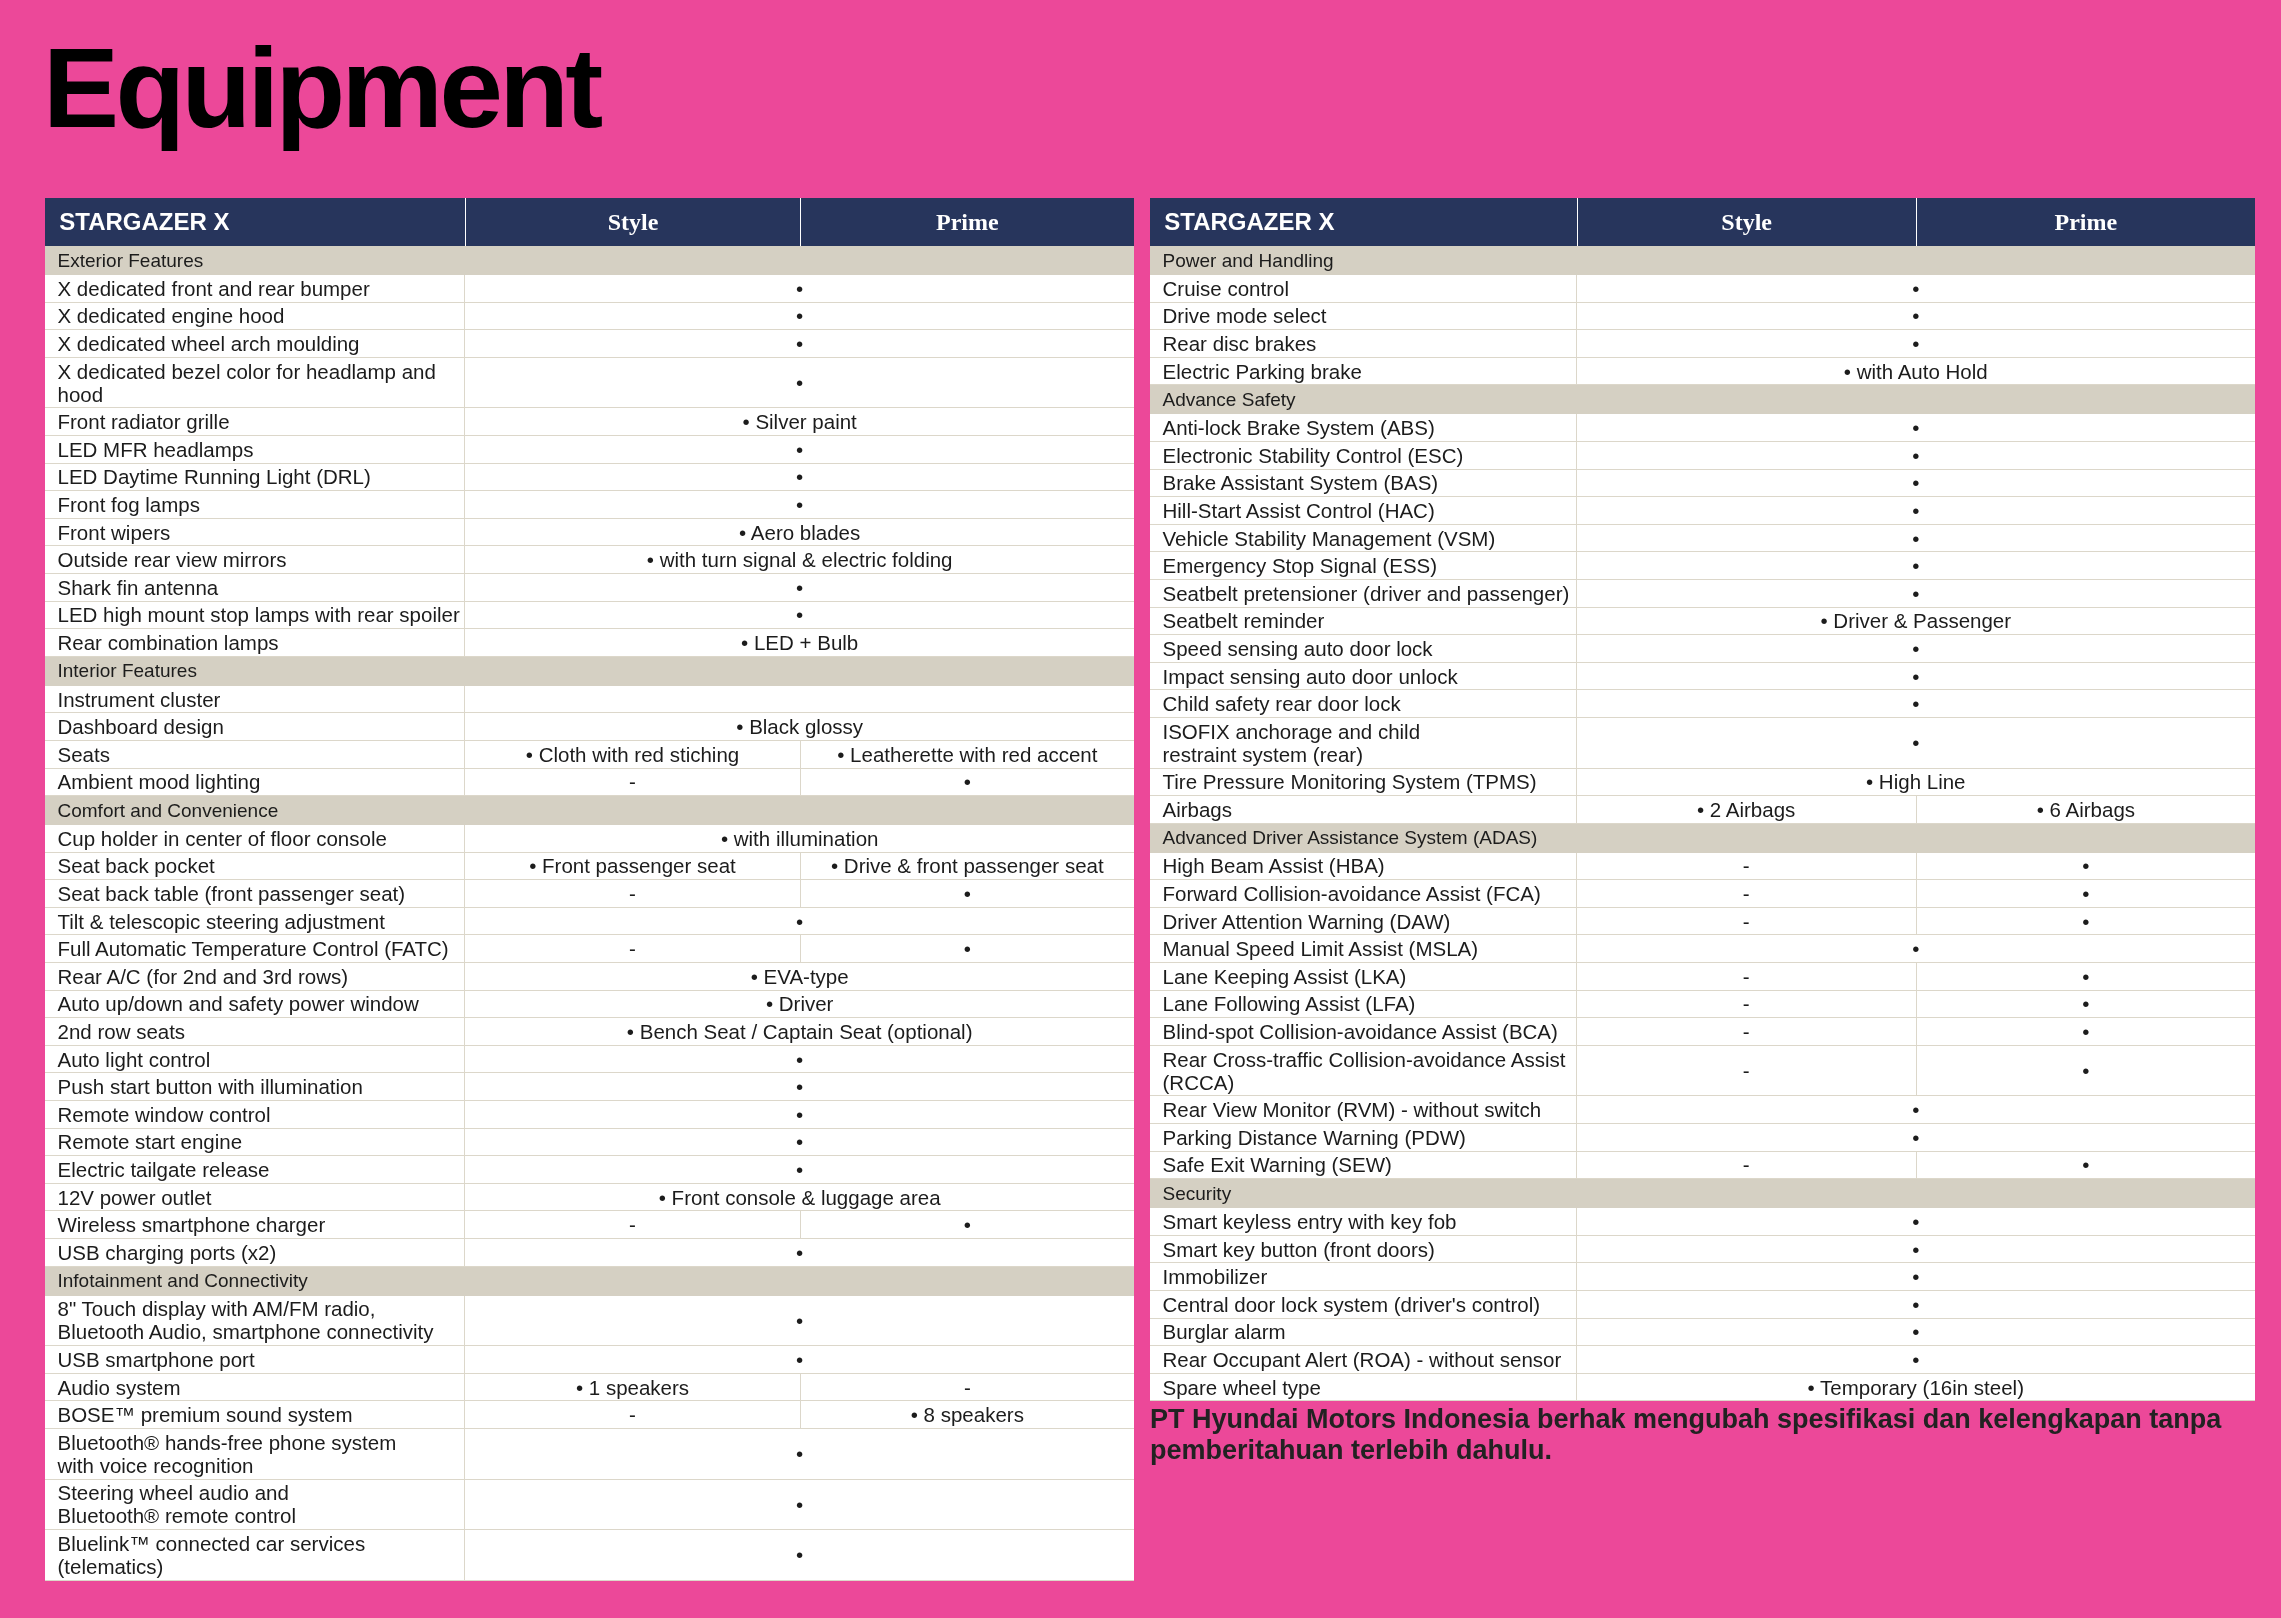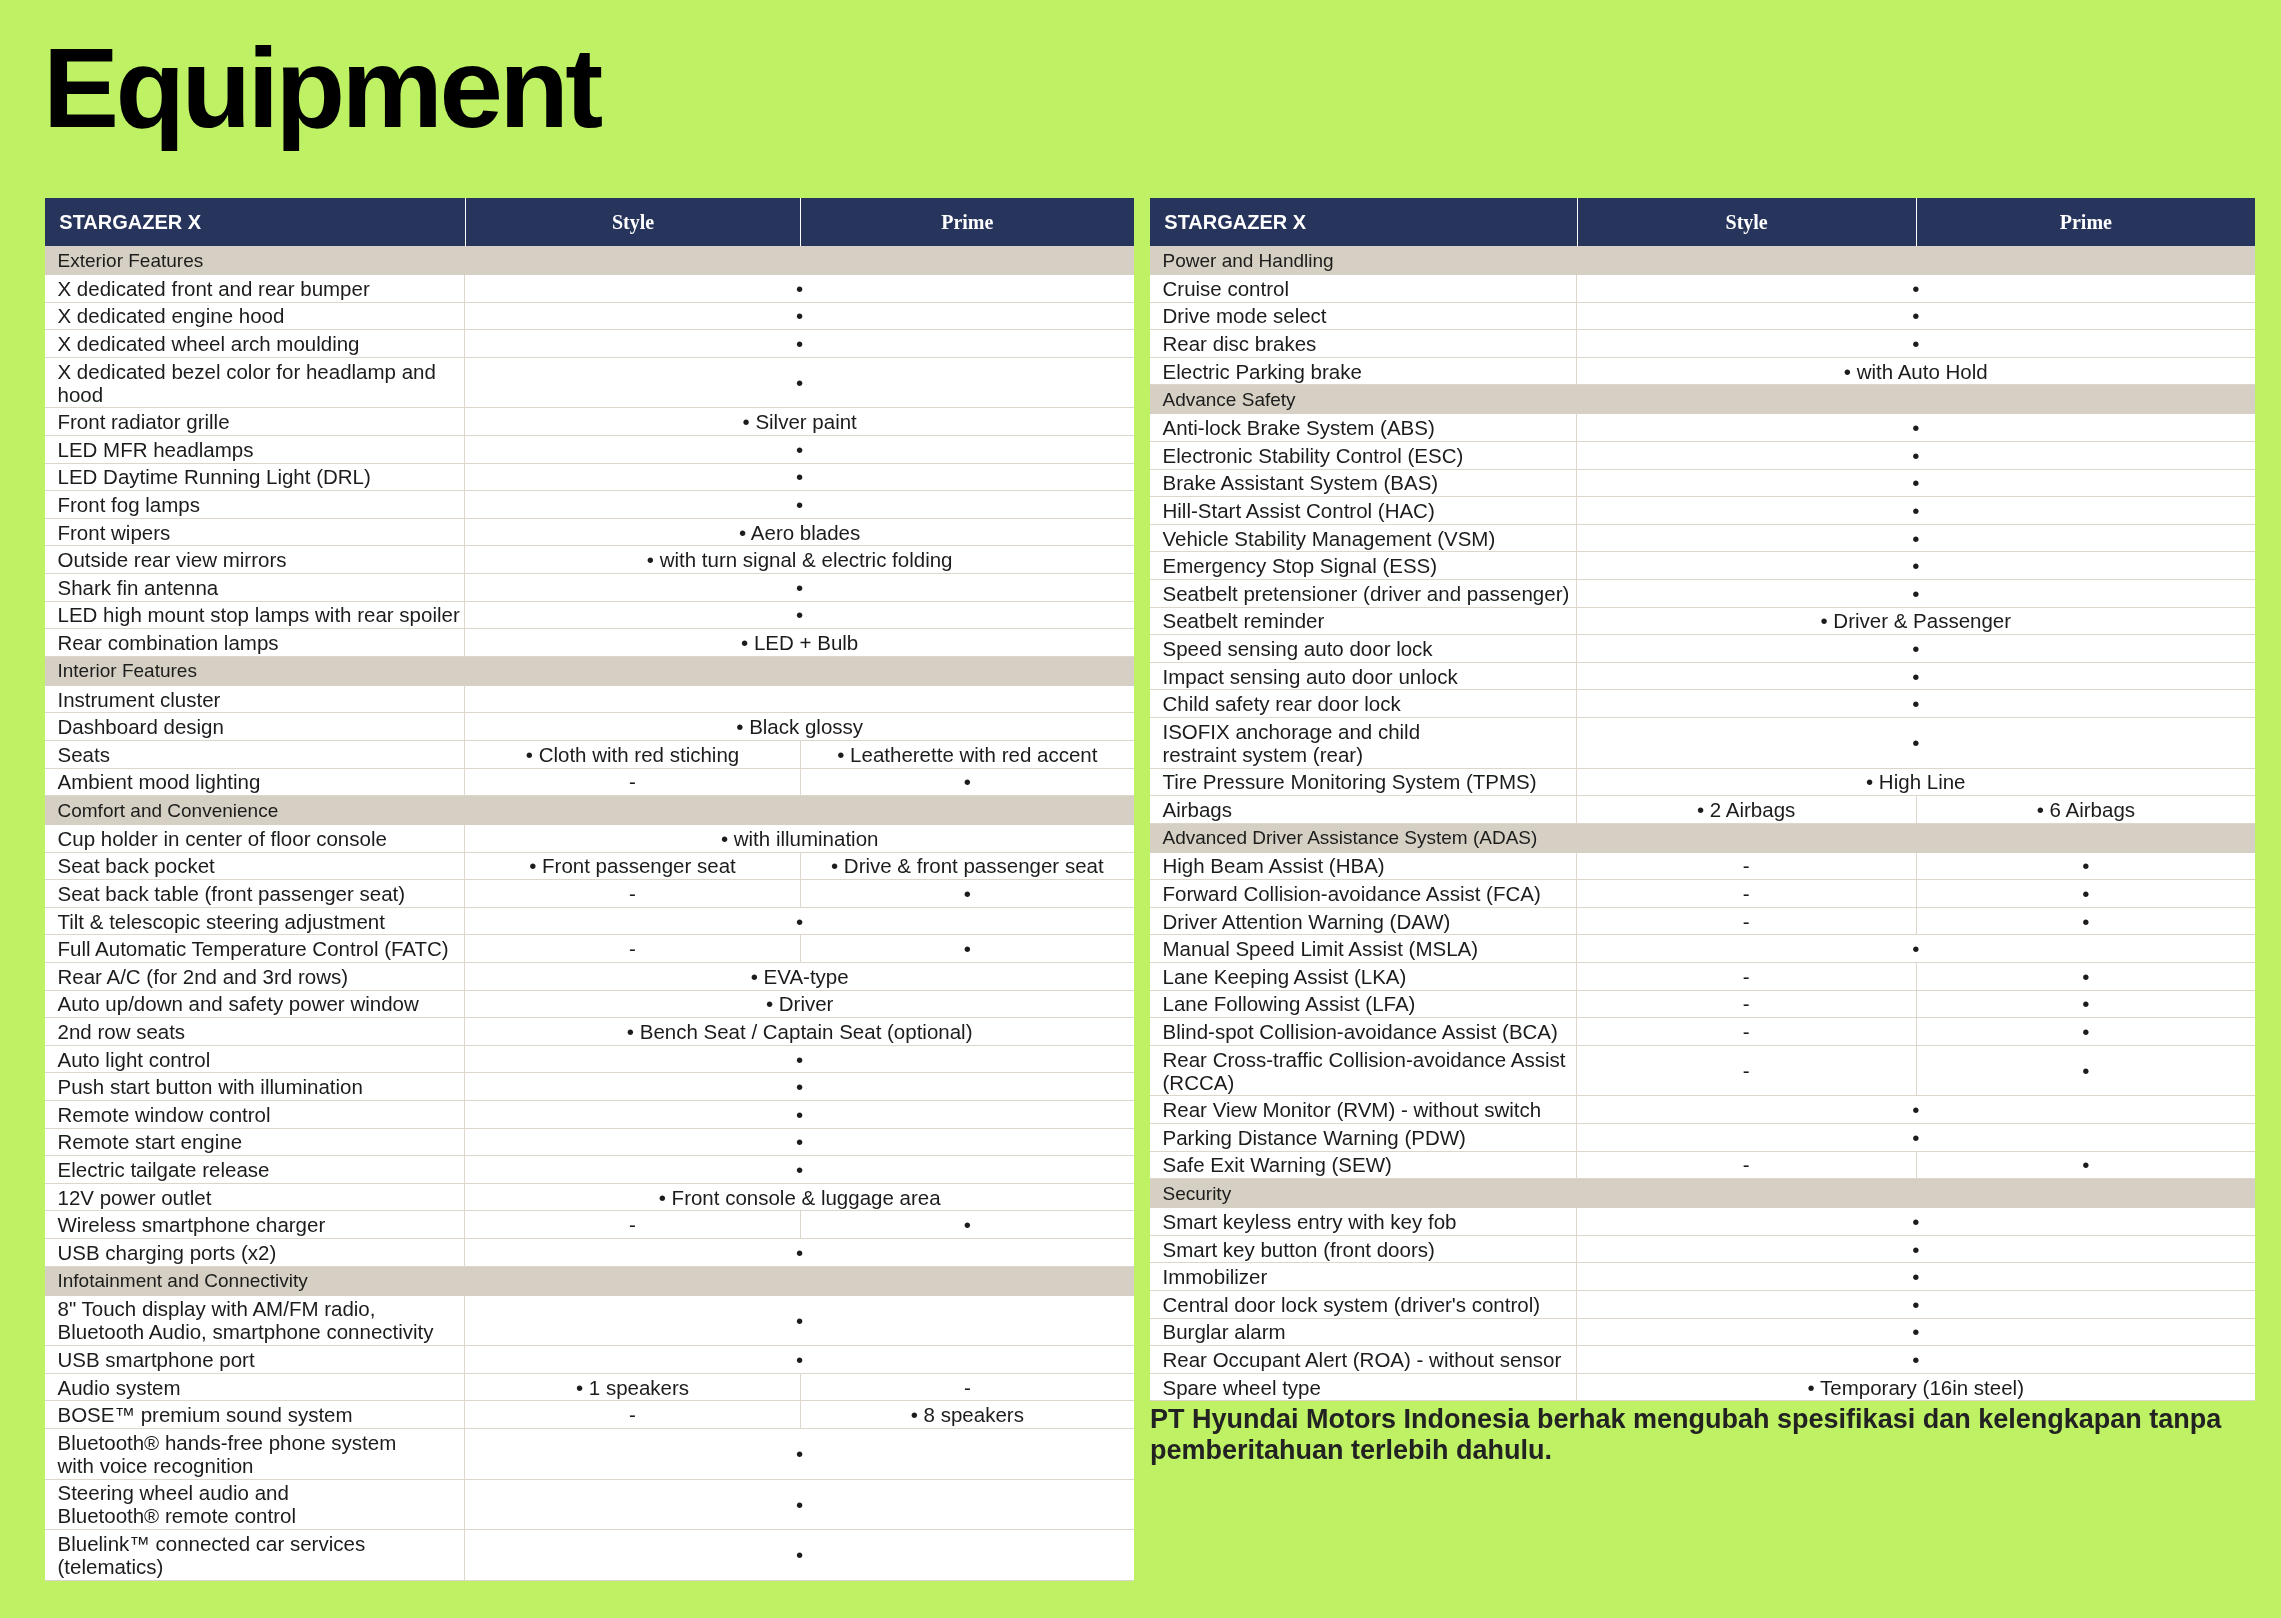--- a/index.html
+++ b/index.html
@@ -5,35 +5,35 @@
   :root{
     --header-bg:#27355C;
     --section-bg:#D5D0C3;
     --line:#DCD7CA;
     --text:#1C1C1C;
     --header-text:#FFFFFF;
   }
   *{margin:0;padding:0;box-sizing:border-box;}
   html,body{background:#fff;}
   body{font-family:"Liberation Sans", sans-serif;color:var(--text);}
-  .page{position:relative;width:2281px;height:1618px;background:#bef264;overflow:hidden;}
+  .page{position:relative;width:2281px;height:1618px;background:#ec4899;overflow:hidden;}
 
   .page-title{
     position:absolute;left:43px;top:25px;
     font-size:114px;font-weight:bold;letter-spacing:-3.6px;color:#000;
     line-height:1.1;
   }
 
   .spec-table{position:absolute;top:198px;}
   #table-0{left:45px;width:1089px;}
   #table-1{left:1150px;width:1105px;}
 
   .t-header{
     display:flex;height:48px;background:var(--header-bg);color:var(--header-text);
-    font-weight:bold;font-size:20px;
+    font-weight:bold;font-size:24px;
   }
   .hc{display:flex;align-items:center;}
   .hc.model{width:38.6%;padding-left:14.3px;}
   .hc.col{width:30.7%;justify-content:center;border-left:1.8px solid #fff;font-family:Liberation Serif, serif;}
 
   .section-row{
     display:flex;align-items:center;height:29px;background:var(--section-bg);
     padding-left:12.5px;font-size:19px;font-weight:500;
   }
   .feature-row{

